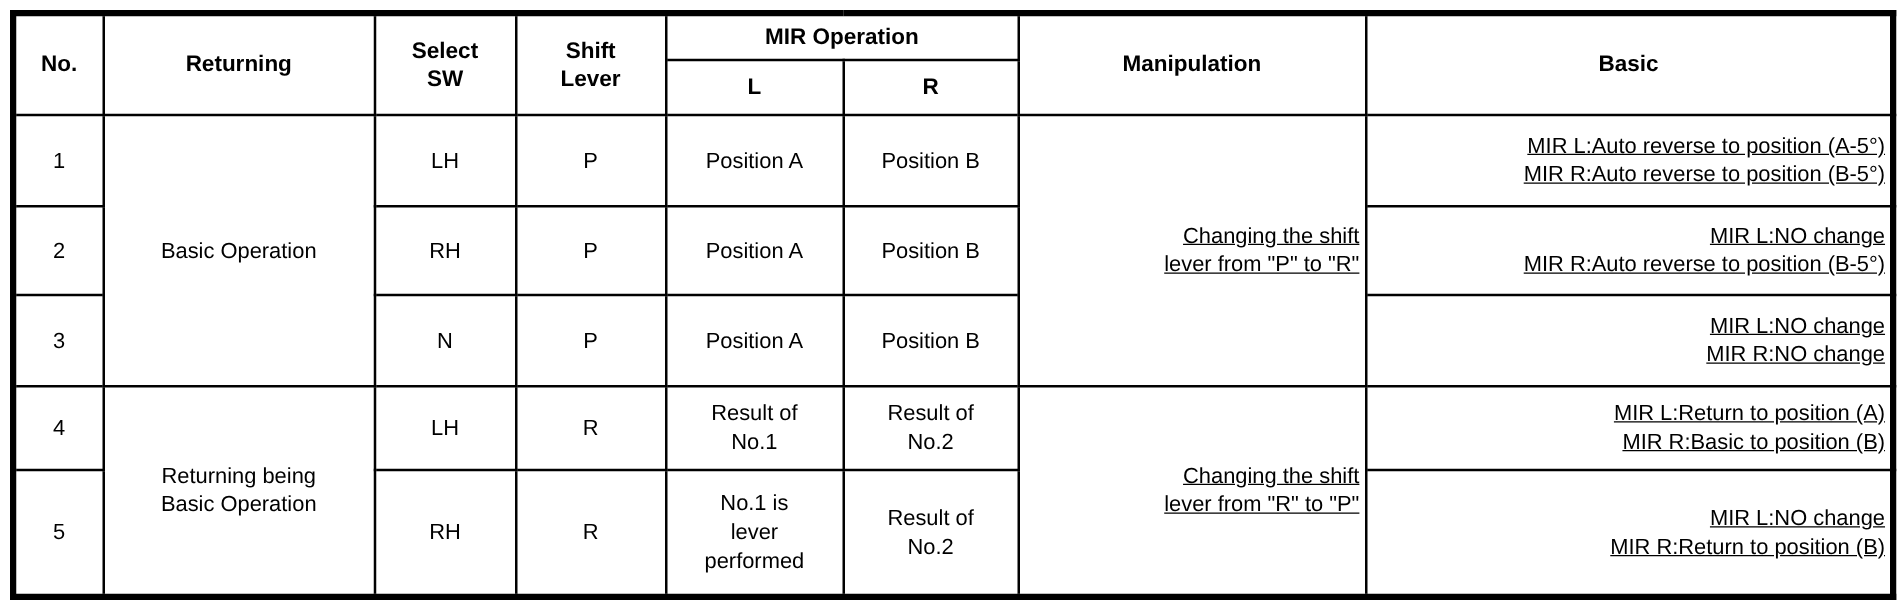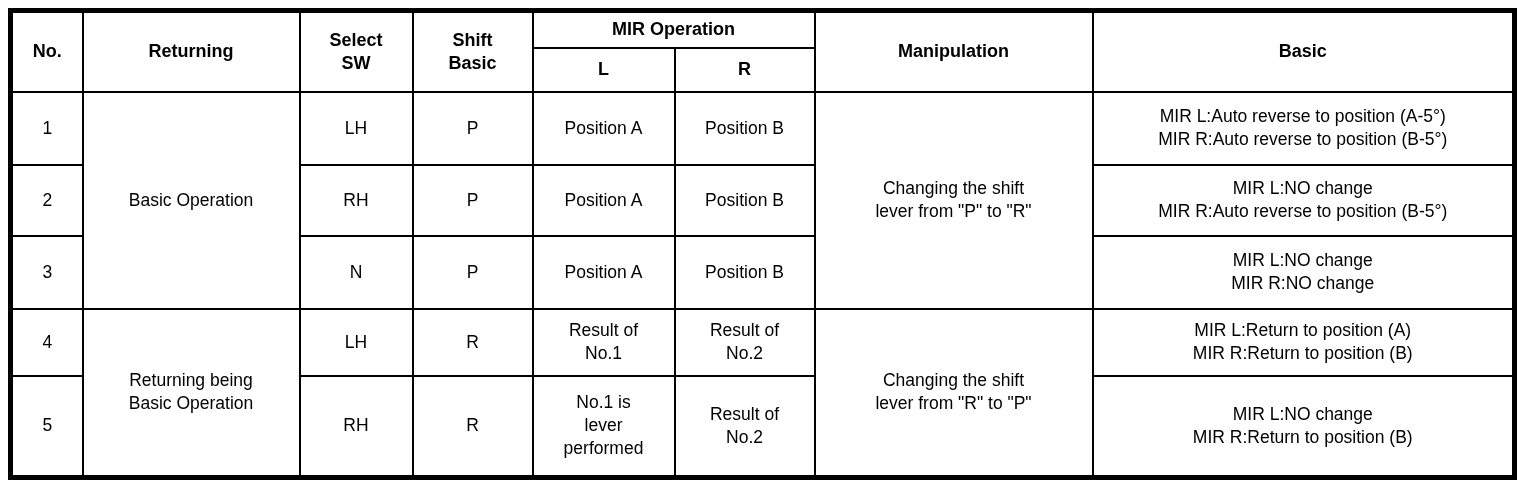--- a/index.html
+++ b/index.html
@@ -41,21 +41,21 @@
     line-height: 23px;
   }
   tr.hdr1 { height: 37px; }
   tr.hdr2 { height: 44px; }
   tr.r1 { height: 73px; }
   tr.r2 { height: 71px; }
   tr.r3 { height: 73px; }
   tr.r4 { height: 67px; }
   tr.r5 { height: 102px; }
   td.c { text-align: center; }
-  td.l { text-align: center; padding-left: 8px; padding-right: 6px; }
+  td.l { text-align: right; padding-left: 8px; padding-right: 6px; text-decoration: underline; }
 </style>
 </head>
 <body>
 
 <div class="page">
   <table class="mir">
     <colgroup>
       <col style="width:72px">
       <col style="width:217px">
       <col style="width:113px">
@@ -65,21 +65,21 @@
       <col style="width:278px">
       <col style="width:422px">
     </colgroup>
     <tbody>
       <tr class="hdr1">
         <th rowspan="2">No.</th>
         <th rowspan="2">Returning</th>
         <th rowspan="2">Select
 SW</th>
         <th rowspan="2">Shift
-Basic</th>
+Lever</th>
         <th colspan="2">MIR Operation</th>
         <th rowspan="2">Manipulation</th>
         <th rowspan="2">Basic</th>
       </tr>
       <tr class="hdr2">
         <th>L</th>
         <th>R</th>
       </tr>
 
       <tr class="r1">
@@ -121,21 +121,21 @@
 Basic Operation</td>
         <td class="c">LH</td>
         <td class="c">R</td>
         <td class="c">Result of
 No.1</td>
         <td class="c">Result of
 No.2</td>
         <td class="l" rowspan="2">Changing the shift
 lever from "R" to "P"</td>
         <td class="l">MIR L:Return to position (A)
-MIR R:Return to position (B)</td>
+MIR R:Basic to position (B)</td>
       </tr>
 
       <tr class="r5">
         <td class="c">5</td>
         <td class="c">RH</td>
         <td class="c">R</td>
         <td class="c">No.1 is
 lever
 performed</td>
         <td class="c">Result of

